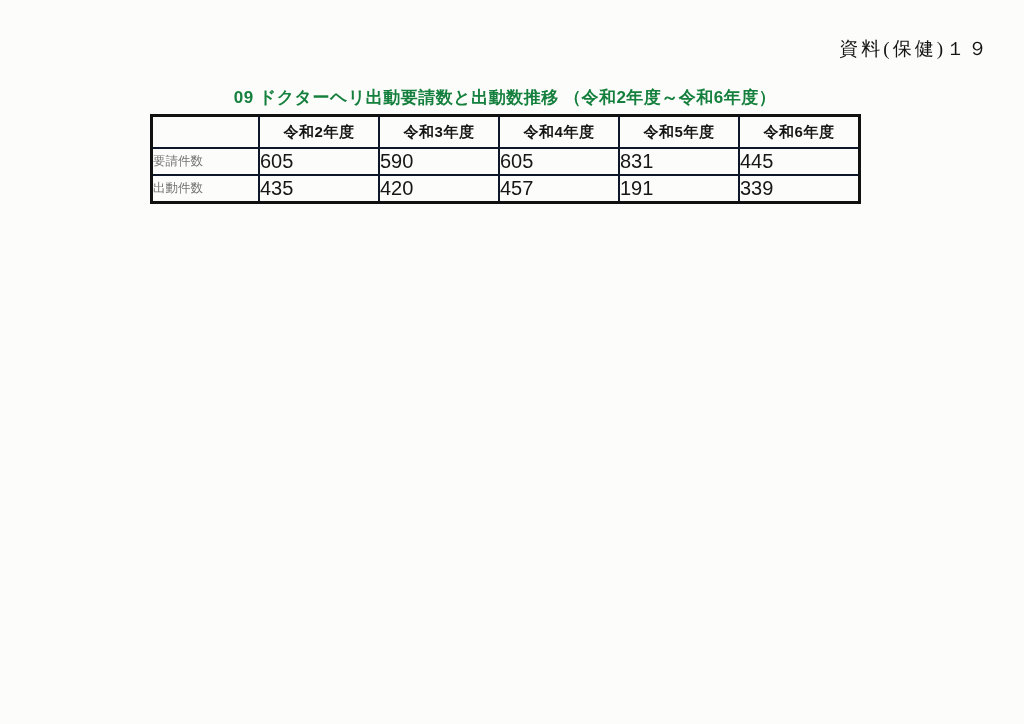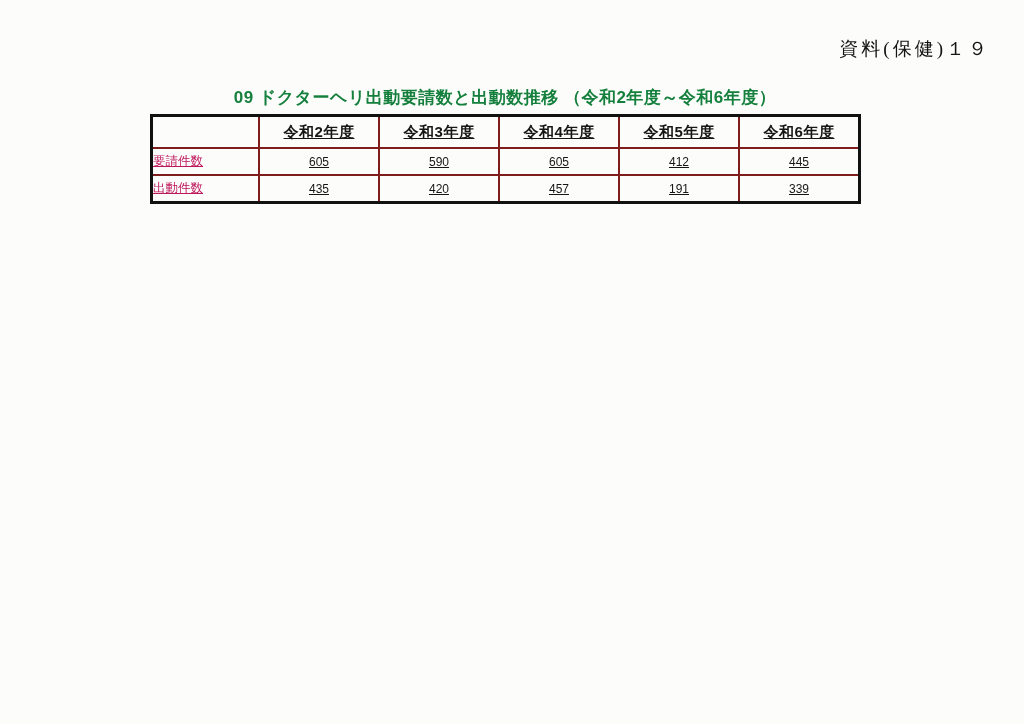--- a/index.html
+++ b/index.html
@@ -57,26 +57,25 @@
   table.data-table {
     position: absolute;
     top: 114px;
     left: 150px;
     border-collapse: collapse;
     table-layout: fixed;
     background: transparent;
   }
   table.data-table th,
   table.data-table td {
-    border: 2px solid #7f1d1d;
+    border: 2px solid #0f172a;
     padding: 0;
     overflow: hidden;
     white-space: nowrap;
     background: transparent;
-    text-decoration: underline;
   }
   table.data-table {
     border: 3px solid #111;
   }
   th.corner-cell {
     width: 105px;
   }
   th.col-head {
     width: 118px;
     height: 30px;
@@ -85,26 +84,26 @@
     text-align: center;
     color: #161616;
     letter-spacing: 0.5px;
   }
   th.row-label {
     height: 25px;
     font-size: 12.5px;
     font-weight: normal;
     text-align: left;
     padding-left: 4px;
-    color: #be185d;
+    color: #737373;
   }
   td.num-cell {
     height: 25px;
-    font-size: 12px;
-    text-align: center;
+    font-size: 20px;
+    text-align: left;
     padding-right: 9px;
     color: #161616;
     font-family: "Liberation Sans", "DejaVu Sans", sans-serif;
   }
 </style>
 </head>
 <body>
 
 <div class="paper-texture"></div>
 
@@ -122,21 +121,21 @@
       <th class="col-head">令和5年度</th>
       <th class="col-head">令和6年度</th>
     </tr>
   </thead>
   <tbody>
     <tr>
       <th class="row-label">要請件数</th>
       <td class="num-cell">605</td>
       <td class="num-cell">590</td>
       <td class="num-cell">605</td>
-      <td class="num-cell">412</td>
+      <td class="num-cell">831</td>
       <td class="num-cell">445</td>
     </tr>
     <tr>
       <th class="row-label">出動件数</th>
       <td class="num-cell">435</td>
       <td class="num-cell">420</td>
       <td class="num-cell">457</td>
       <td class="num-cell">191</td>
       <td class="num-cell">339</td>
     </tr>

